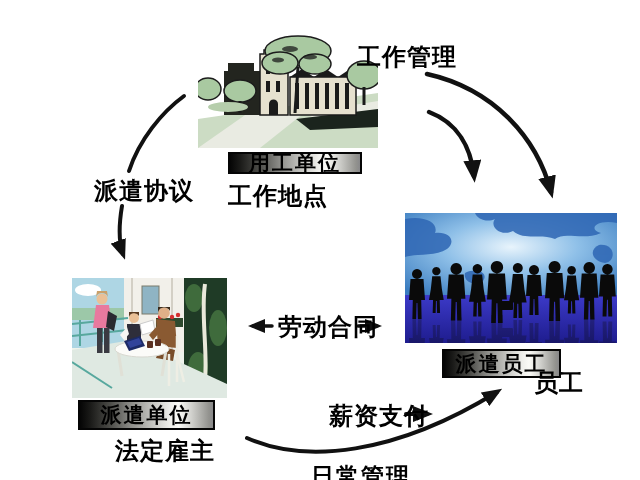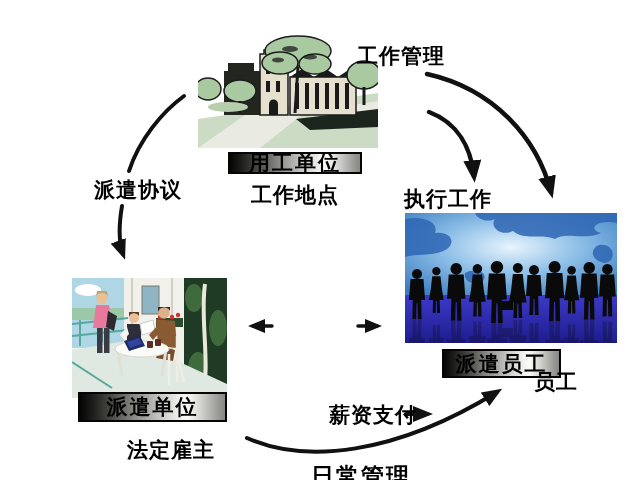--- a/index.html
+++ b/index.html
@@ -3,38 +3,38 @@
 <meta charset="utf-8">
 <style>
   html,body{margin:0;padding:0;background:#fff;}
   .stage{position:relative;width:640px;height:480px;background:#ffffff;overflow:hidden;
          font-family:"DejaVu Sans","Liberation Sans",sans-serif;}
   .illu{position:absolute;z-index:1;}
   .campus{left:198px;top:33px;width:180px;height:115px;}
   .office{left:72px;top:278px;width:155px;height:120px;}
   .staff{left:405px;top:213px;width:212px;height:130px;}
   .arrows{position:absolute;left:0;top:0;width:640px;height:480px;z-index:2;pointer-events:none;}
-  .lbl{position:absolute;z-index:3;font-weight:bold;color:#000;font-size:21px;
+  .lbl{position:absolute;z-index:3;font-weight:bold;color:#000;font-size:24px;
        letter-spacing:1px;white-space:nowrap;line-height:1.15;}
   .work-mgmt{left:357px;top:44px;}
   .dispatch-agmt{left:94px;top:178px;}
   .exec-work{left:404px;top:187px;}
-  .work-location{left:228px;top:183px;width:134px;text-align:center;}
+  .work-location{left:228px;top:183px;width:134px;}
   .labor-contract{left:278px;top:314px;}
   .salary{left:314px;top:403px;margin-left:15px;}
   .staff-caption{left:534px;top:370px;}
   .legal-employer{left:78px;top:438px;width:137px;text-align:right;}
   .daily-mgmt{left:311px;top:463px;font-size:23px;letter-spacing:2px;}
   .bar{position:absolute;z-index:3;display:flex;align-items:center;justify-content:center;
        box-sizing:border-box;border:2px solid #050505;font-weight:bold;font-size:21px;
        letter-spacing:2px;color:#000;
        background:linear-gradient(90deg,#050505 0%,#1b1b19 8%,#4a4a46 22%,#8c8c88 38%,
                   #c6c6c2 55%,#efefeb 68%,#fbfbf7 74%,#d0d0cc 84%,#92928e 97%,#88888a 100%);}
   .bar-client{left:228px;top:152px;width:134px;height:22px;}
-  .bar-agency{left:78px;top:392px;width:149px;height:30px;}
+  .bar-agency{left:78px;top:400px;width:137px;height:30px;}
   .bar-staff{left:442px;top:349px;width:119px;height:29px;}
 </style>
 </head>
 <body>
 
 <div class="stage">
 
   <svg class="illu campus" viewBox="0 0 180 115" aria-hidden="true">
     <polygon points="0,86 180,60 180,115 0,115" fill="#ccdcc4"></polygon>
     <polygon points="0,115 50,80 106,80 62,115" fill="#e9ebe2"></polygon>
@@ -209,20 +209,20 @@
   </div>
   <div class="bar bar-agency">
     <span>派遣单位</span>
   </div>
   <div class="bar bar-staff">
     <span>派遣员工</span>
   </div>
 
   <div class="lbl work-mgmt">工作管理</div>
   <div class="lbl dispatch-agmt">派遣协议</div>
-  <div class="lbl exec-work">执行工作</div>
   <div class="lbl work-location">工作地点</div>
+  <div class="lbl labor-contract">劳动合同</div>
   <div class="lbl salary">薪资支付</div>
   <div class="lbl staff-caption">员工</div>
   <div class="lbl legal-employer">法定雇主</div>
   <div class="lbl daily-mgmt">日常管理</div>
 
 </div>
 
 </body></html>

